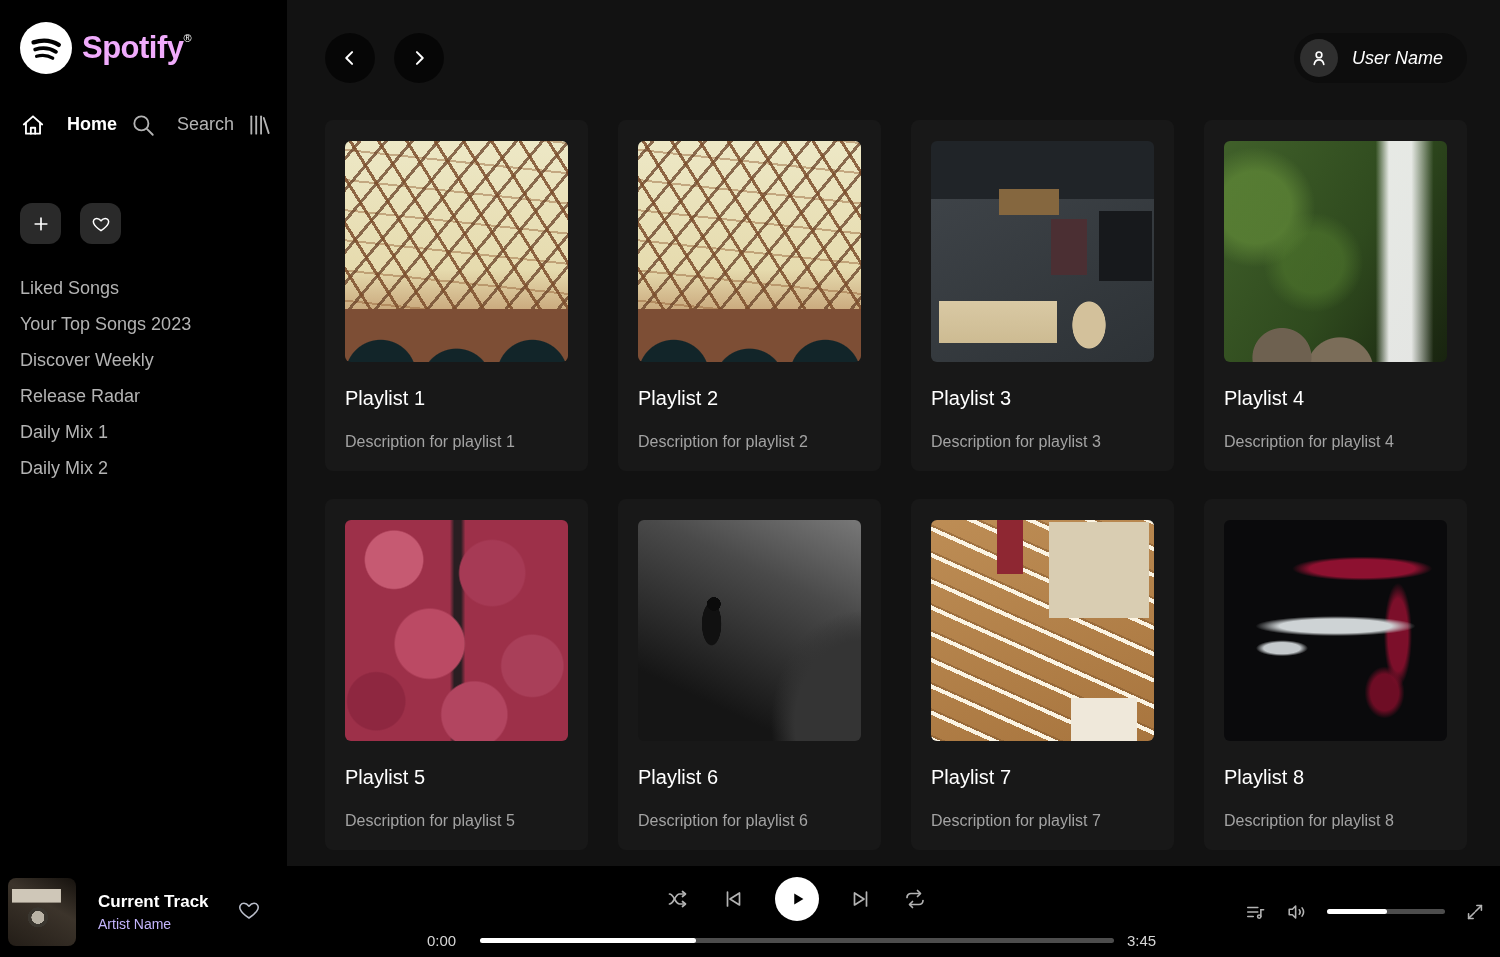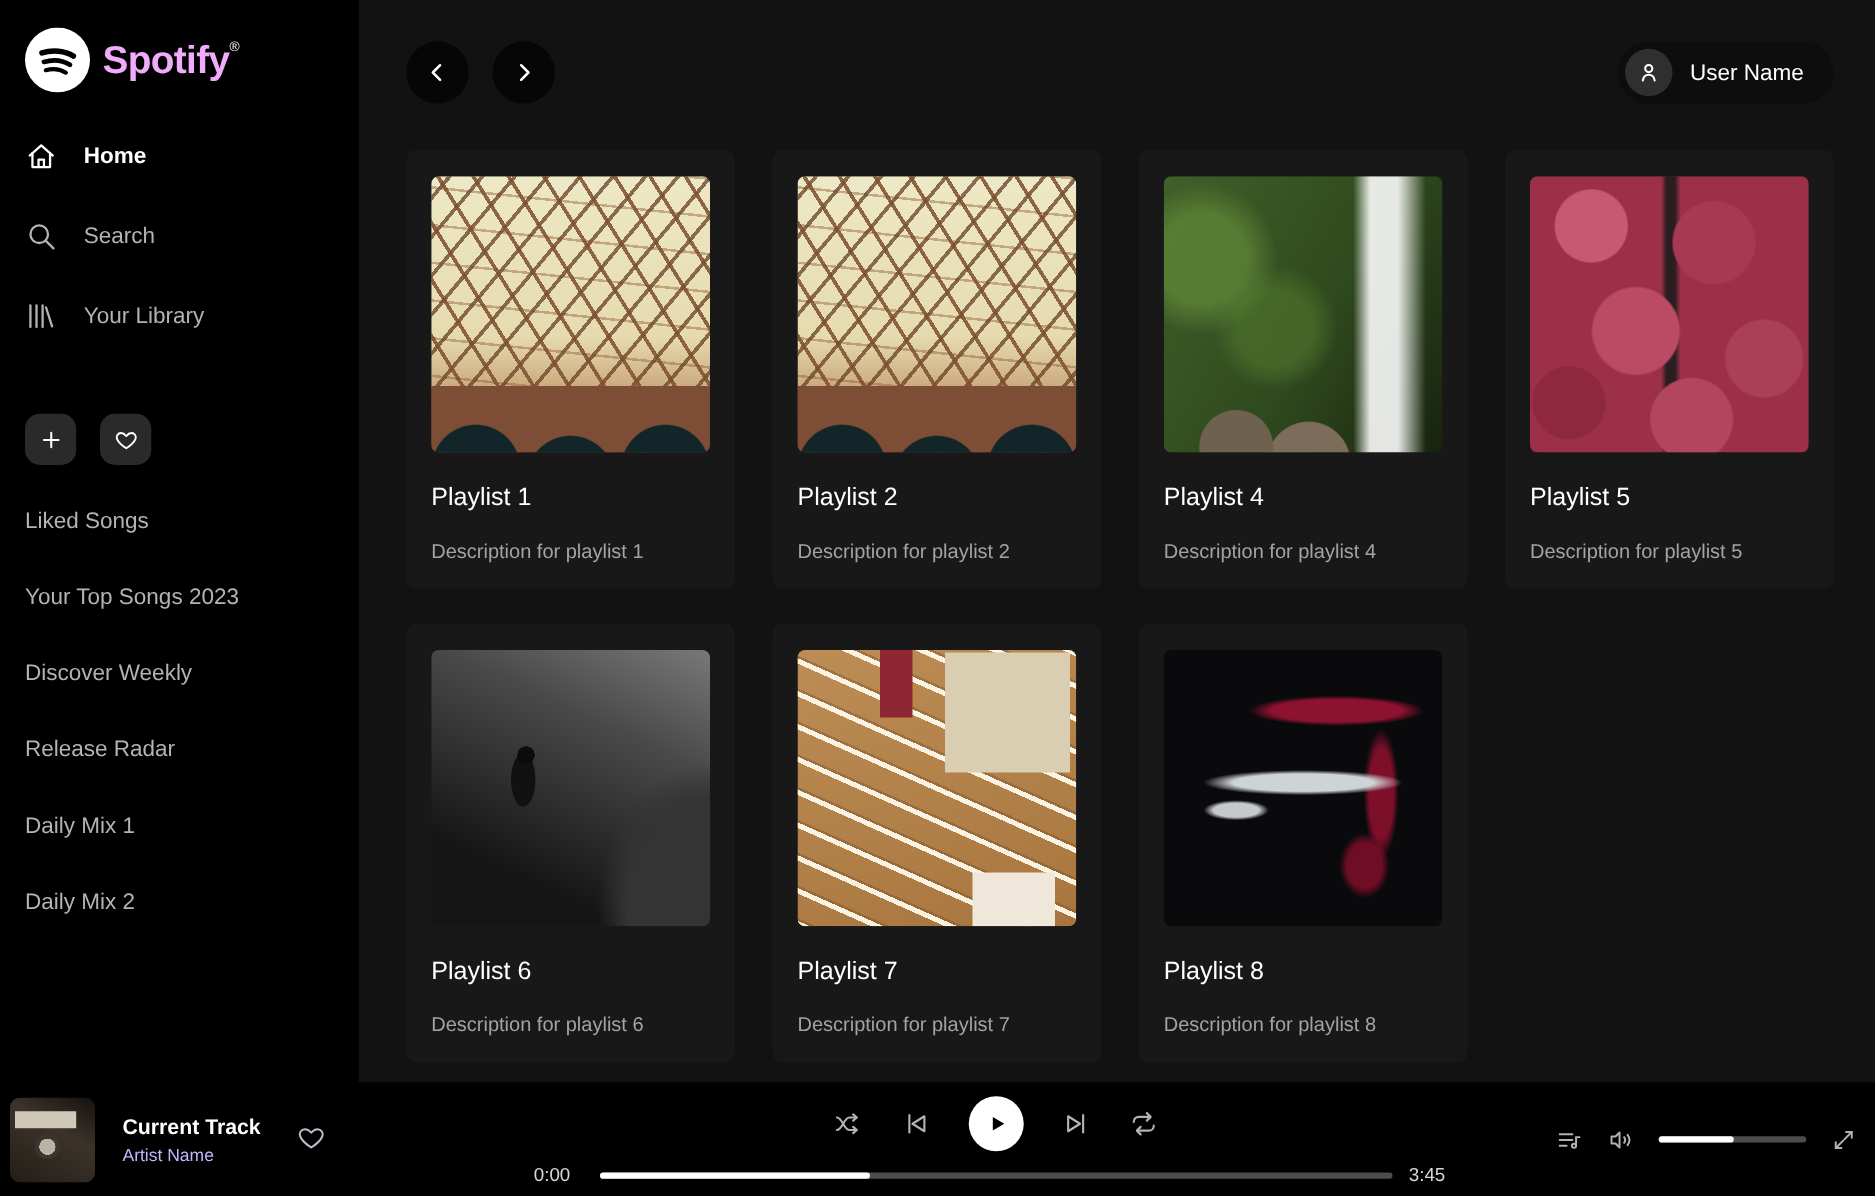--- a/index.html
+++ b/index.html
@@ -7,39 +7,39 @@
 
   .app { position:relative; width:1500px; height:957px; }
 
   
   .sidebar { position:absolute; left:0; top:0; bottom:91px; width:287px; background:#000; padding:22px 20px 0 20px; }
   .logo-row { display:flex; align-items:center; gap:10px; }
   .logo-mark { width:52px; height:52px; }
   .logo-text { color:#f0abfc; font-size:31px; font-weight:700; letter-spacing:-0.5px; }
   .logo-reg { color:#fff; font-size:11px; vertical-align:top; position:relative; top:2px; }
 
-  .side-nav { margin-top:36px; display:flex; flex-direction:column; gap:35px; }
+  .side-nav { margin-top:36px; display:flex; gap:13px; }
   .nav-item { display:flex; align-items:center; gap:21px; height:29px; color:#b3b3b3; font-size:18px; cursor:pointer; }
   .nav-item.active { color:#fff; font-weight:700; }
   .nav-item svg { width:26px; height:26px; flex:0 0 26px; }
 
   .side-actions { margin-top:64px; display:flex; gap:19px; }
   .chip-btn { width:41px; height:41px; border-radius:12px; background:#2a2a2a; border:none; display:flex; align-items:center; justify-content:center; color:#fff; cursor:pointer; }
   .chip-btn svg { width:20px; height:20px; }
 
-  .side-playlists { margin-top:34px; display:flex; flex-direction:column; gap:40px; }
+  .side-playlists { margin-top:34px; display:flex; flex-direction:column; gap:15px; }
   .pl-link { color:#b3b3b3; font-size:18px; cursor:pointer; }
 
   
   .main { position:absolute; left:287px; right:0; top:0; bottom:91px; background:#121212; overflow:hidden; }
   .topbar { display:flex; align-items:center; justify-content:space-between; padding:33px 33px 0 38px; }
   .nav-circles { display:flex; gap:19px; }
   .circle-btn { width:50px; height:50px; border-radius:50%; background:rgba(0,0,0,0.65); border:none; color:#fff; display:flex; align-items:center; justify-content:center; cursor:pointer; }
   .circle-btn svg { width:20px; height:20px; }
-  .user-pill { display:flex; align-items:center; gap:14px; background:#0d0d0d; border-radius:25px; height:50px; padding:0 24px 0 6px; cursor:pointer; }
+  .user-pill { display:flex; align-items:center; gap:14px; background:#0d0d0d; border-radius:25px; height:50px; padding:0 24px 0 6px; cursor:pointer;font-style:italic; }
   .user-avatar { width:38px; height:38px; border-radius:50%; background:#2f2f2f; display:flex; align-items:center; justify-content:center; color:#fff; }
   .user-avatar svg { width:22px; height:22px; }
   .user-name { color:#fff; font-size:18px; }
 
   .grid { margin-top:37px; padding:0 33px 0 38px; display:grid; grid-template-columns:repeat(4,1fr); gap:28px 30px; }
   .card { background:#181818; border-radius:8px; padding:21px 20px 20px 20px; cursor:pointer; }
   .cover { width:100%; height:221px; border-radius:6px; }
   .card-title { margin-top:25px; color:#fff; font-size:20px; font-weight:400; }
   .card-desc { margin-top:23px; color:#a3a3a3; font-size:16px; }
 
@@ -242,20 +242,25 @@
         <div class="cover art1"></div>
         <div class="card-title">Playlist 1</div>
         <div class="card-desc">Description for playlist 1</div>
       </div>
       <div class="card">
         <div class="cover art2"></div>
         <div class="card-title">Playlist 2</div>
         <div class="card-desc">Description for playlist 2</div>
       </div>
       <div class="card">
+        <div class="cover art3"></div>
+        <div class="card-title">Playlist 3</div>
+        <div class="card-desc">Description for playlist 3</div>
+      </div>
+      <div class="card">
         <div class="cover art4"></div>
         <div class="card-title">Playlist 4</div>
         <div class="card-desc">Description for playlist 4</div>
       </div>
       <div class="card">
         <div class="cover art5"></div>
         <div class="card-title">Playlist 5</div>
         <div class="card-desc">Description for playlist 5</div>
       </div>
       <div class="card">

